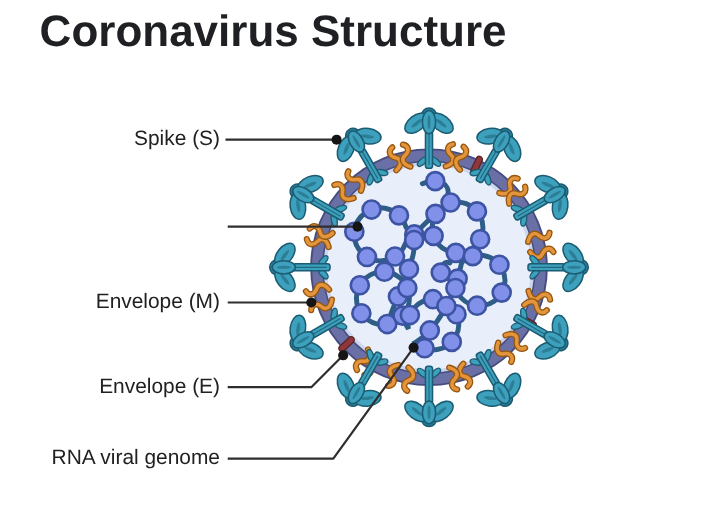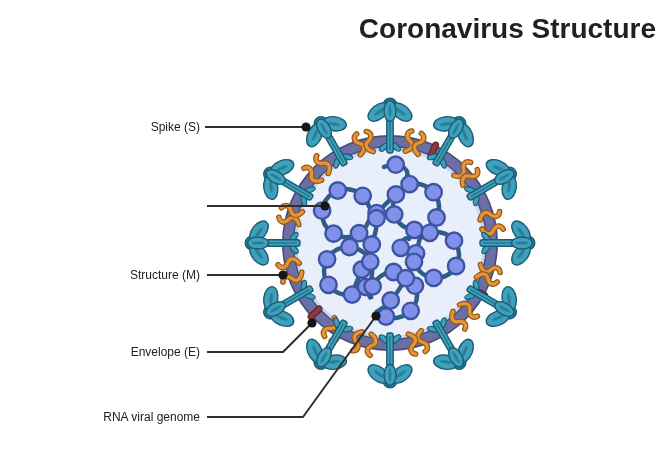--- a/index.html
+++ b/index.html
@@ -3,26 +3,26 @@
 <meta charset="utf-8">
 <style>
   html,body{margin:0;padding:0}
   body{
     width:656px;height:461px;position:relative;overflow:hidden;
     background:#ffffff;font-family:"Liberation Sans",sans-serif;
   }
   .stage{position:absolute;inset:0}
   .title{
     position:absolute;top:11px;left:36px;right:0;
-    text-align:right;font-size:28px;font-weight:bold;
+    text-align:left;font-size:40px;font-weight:bold;
     color:#1f2023;letter-spacing:0px;line-height:36px;
   }
   .lbl{
     position:absolute;right:456px;white-space:nowrap;text-align:right;
-    font-size:12px;line-height:22px;color:#212121;
+    font-size:19px;line-height:22px;color:#212121;
   }
   #virus-svg{position:absolute;left:0;top:0}
 </style>
 </head>
 <body>
 
 <div class="stage">
   <div class="title">Coronavirus Structure</div>
 
   <svg id="virus-svg" width="656" height="461" viewBox="0 0 656 461">
@@ -343,16 +343,16 @@
         <polyline points="207,275 283,275" fill="none" stroke="#2e2e2e" stroke-width="2" stroke-linejoin="round"></polyline>
         <circle cx="283" cy="275" r="4.6" fill="#151515"></circle>
         <polyline points="207,352 283,352 312,323" fill="none" stroke="#2e2e2e" stroke-width="2" stroke-linejoin="round"></polyline>
         <circle cx="312" cy="323" r="4.6" fill="#151515"></circle>
         <polyline points="207,417 303,417 376,316" fill="none" stroke="#2e2e2e" stroke-width="2" stroke-linejoin="round"></polyline>
         <circle cx="376" cy="316" r="4.6" fill="#151515"></circle>
       </g>
     </svg>
 
   <div class="lbl" style="top:116px">Spike (S)</div>
-  <div class="lbl" style="top:264px">Structure (M)</div>
+  <div class="lbl" style="top:264px">Envelope (M)</div>
   <div class="lbl" style="top:406px">RNA viral genome</div>
   <div class="lbl" style="top:341px">Envelope (E)</div>
 </div>
 
 </body></html>

